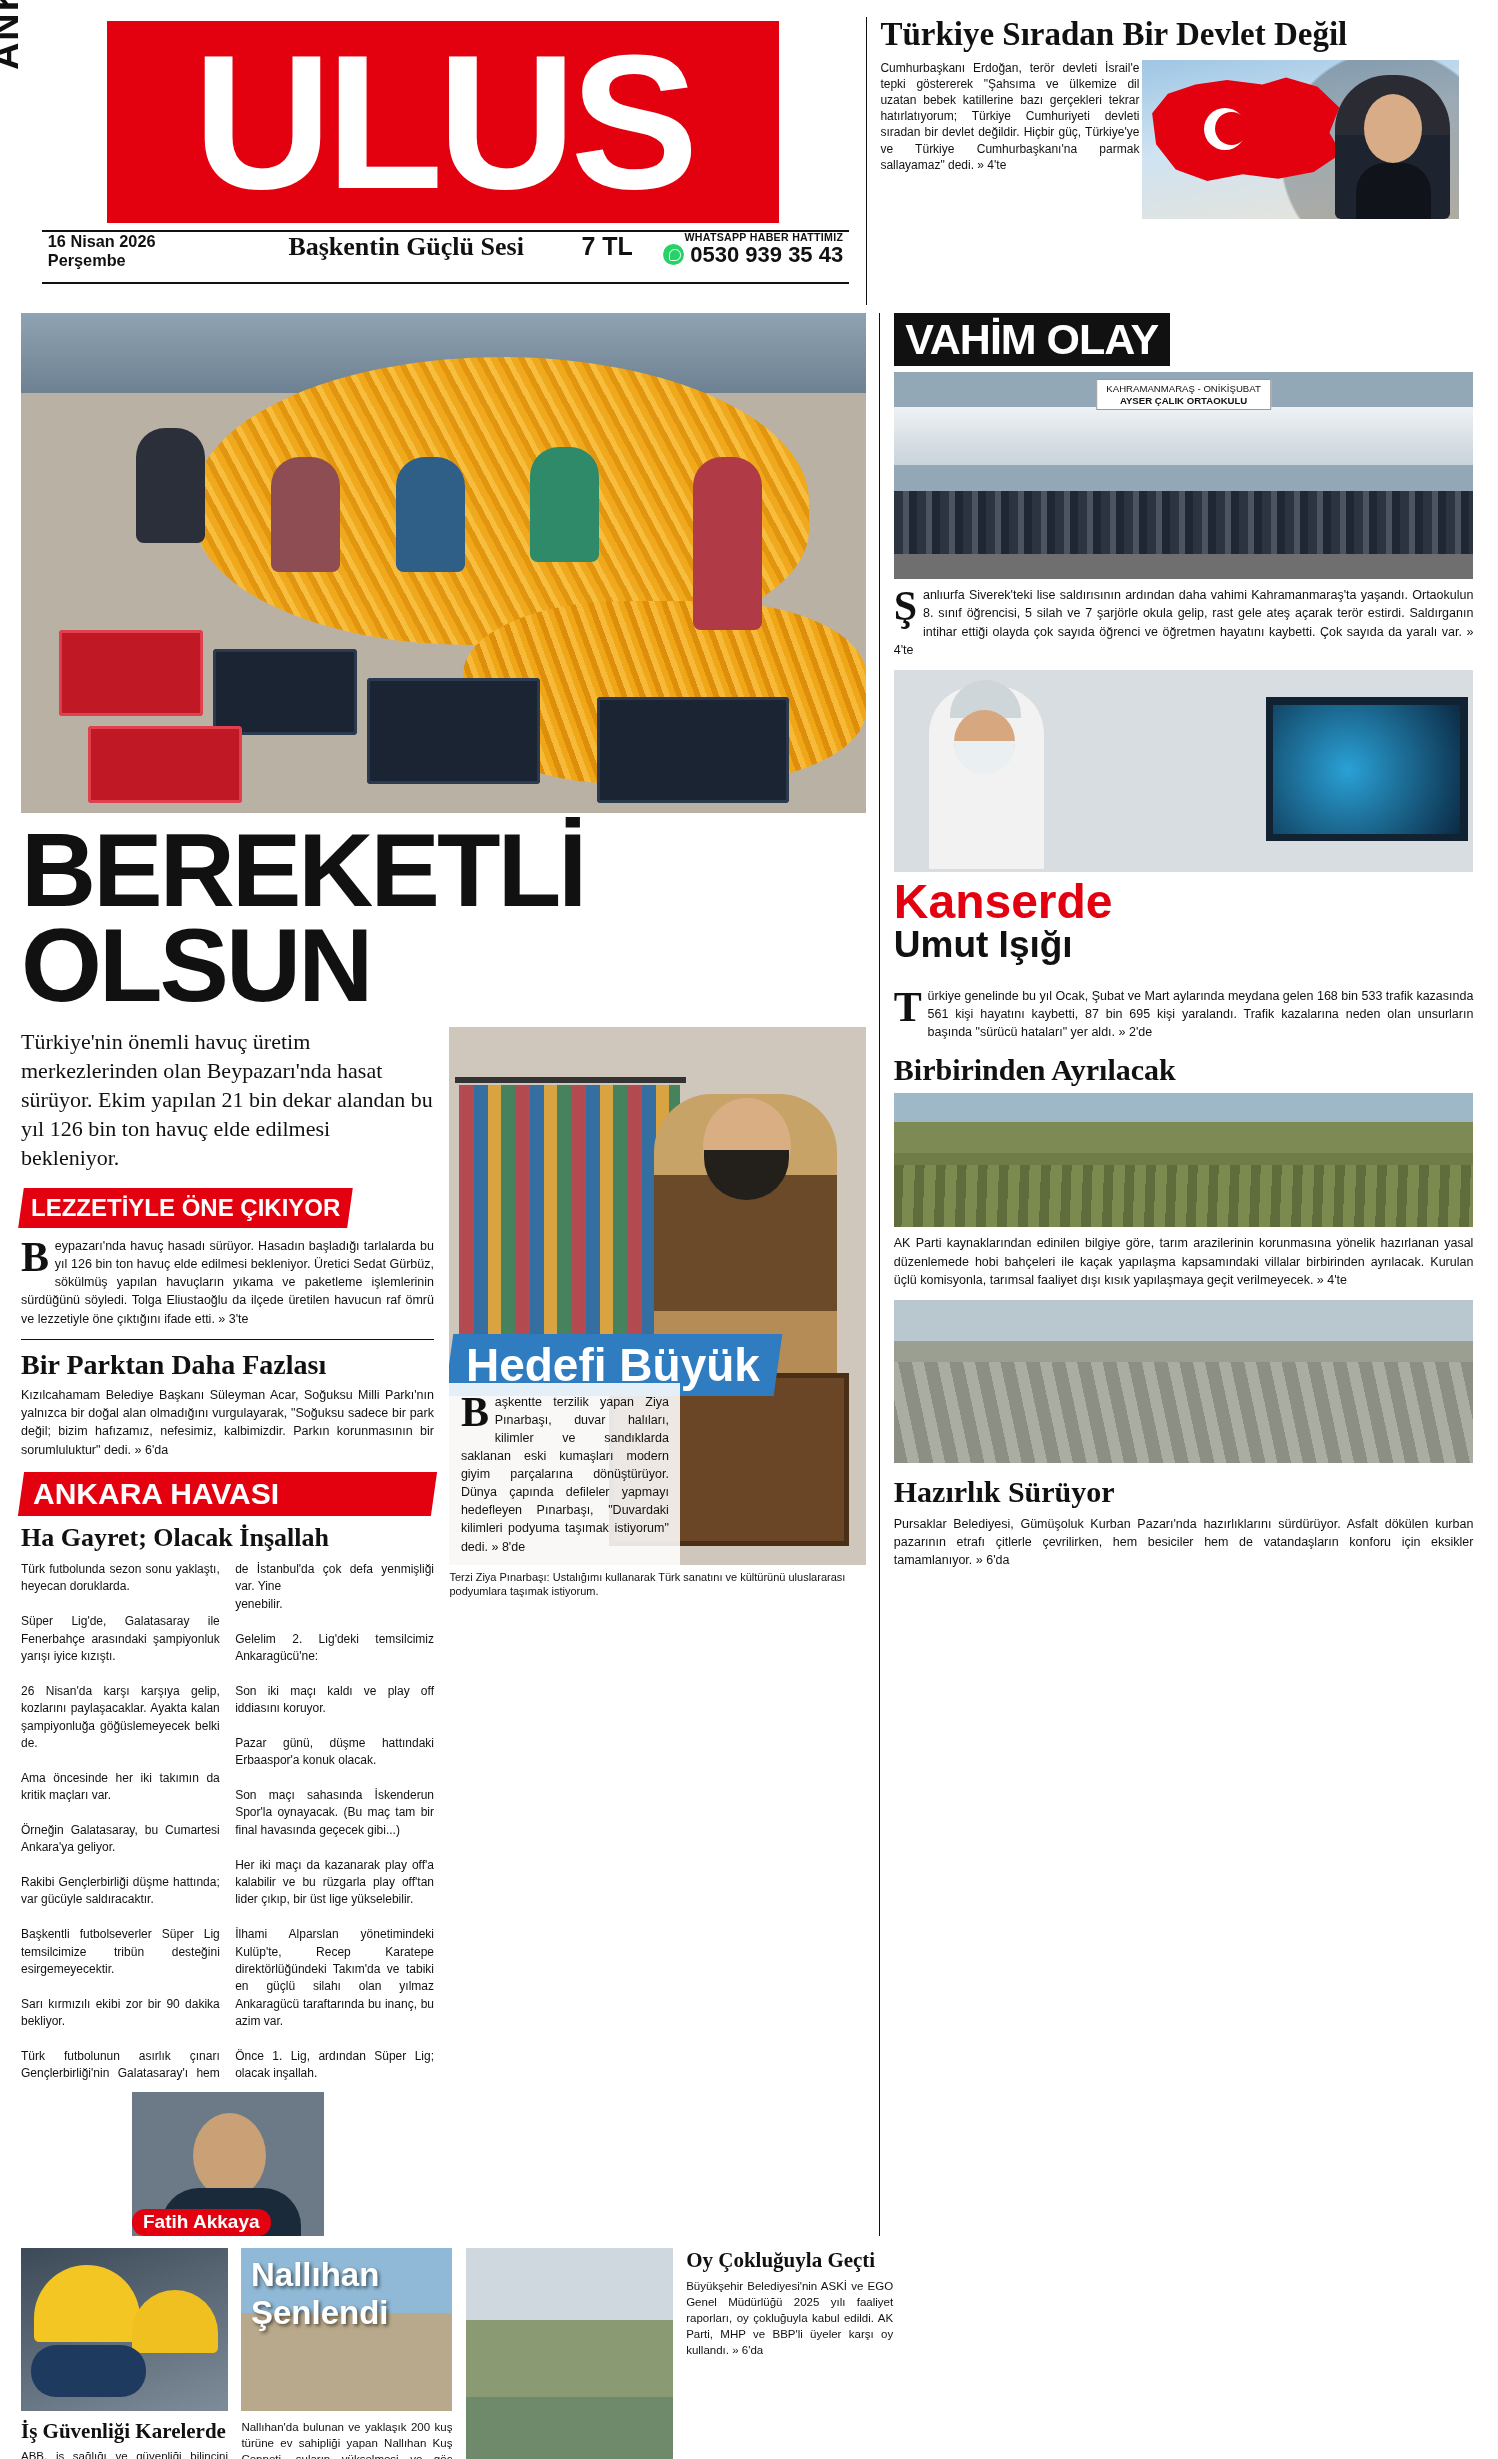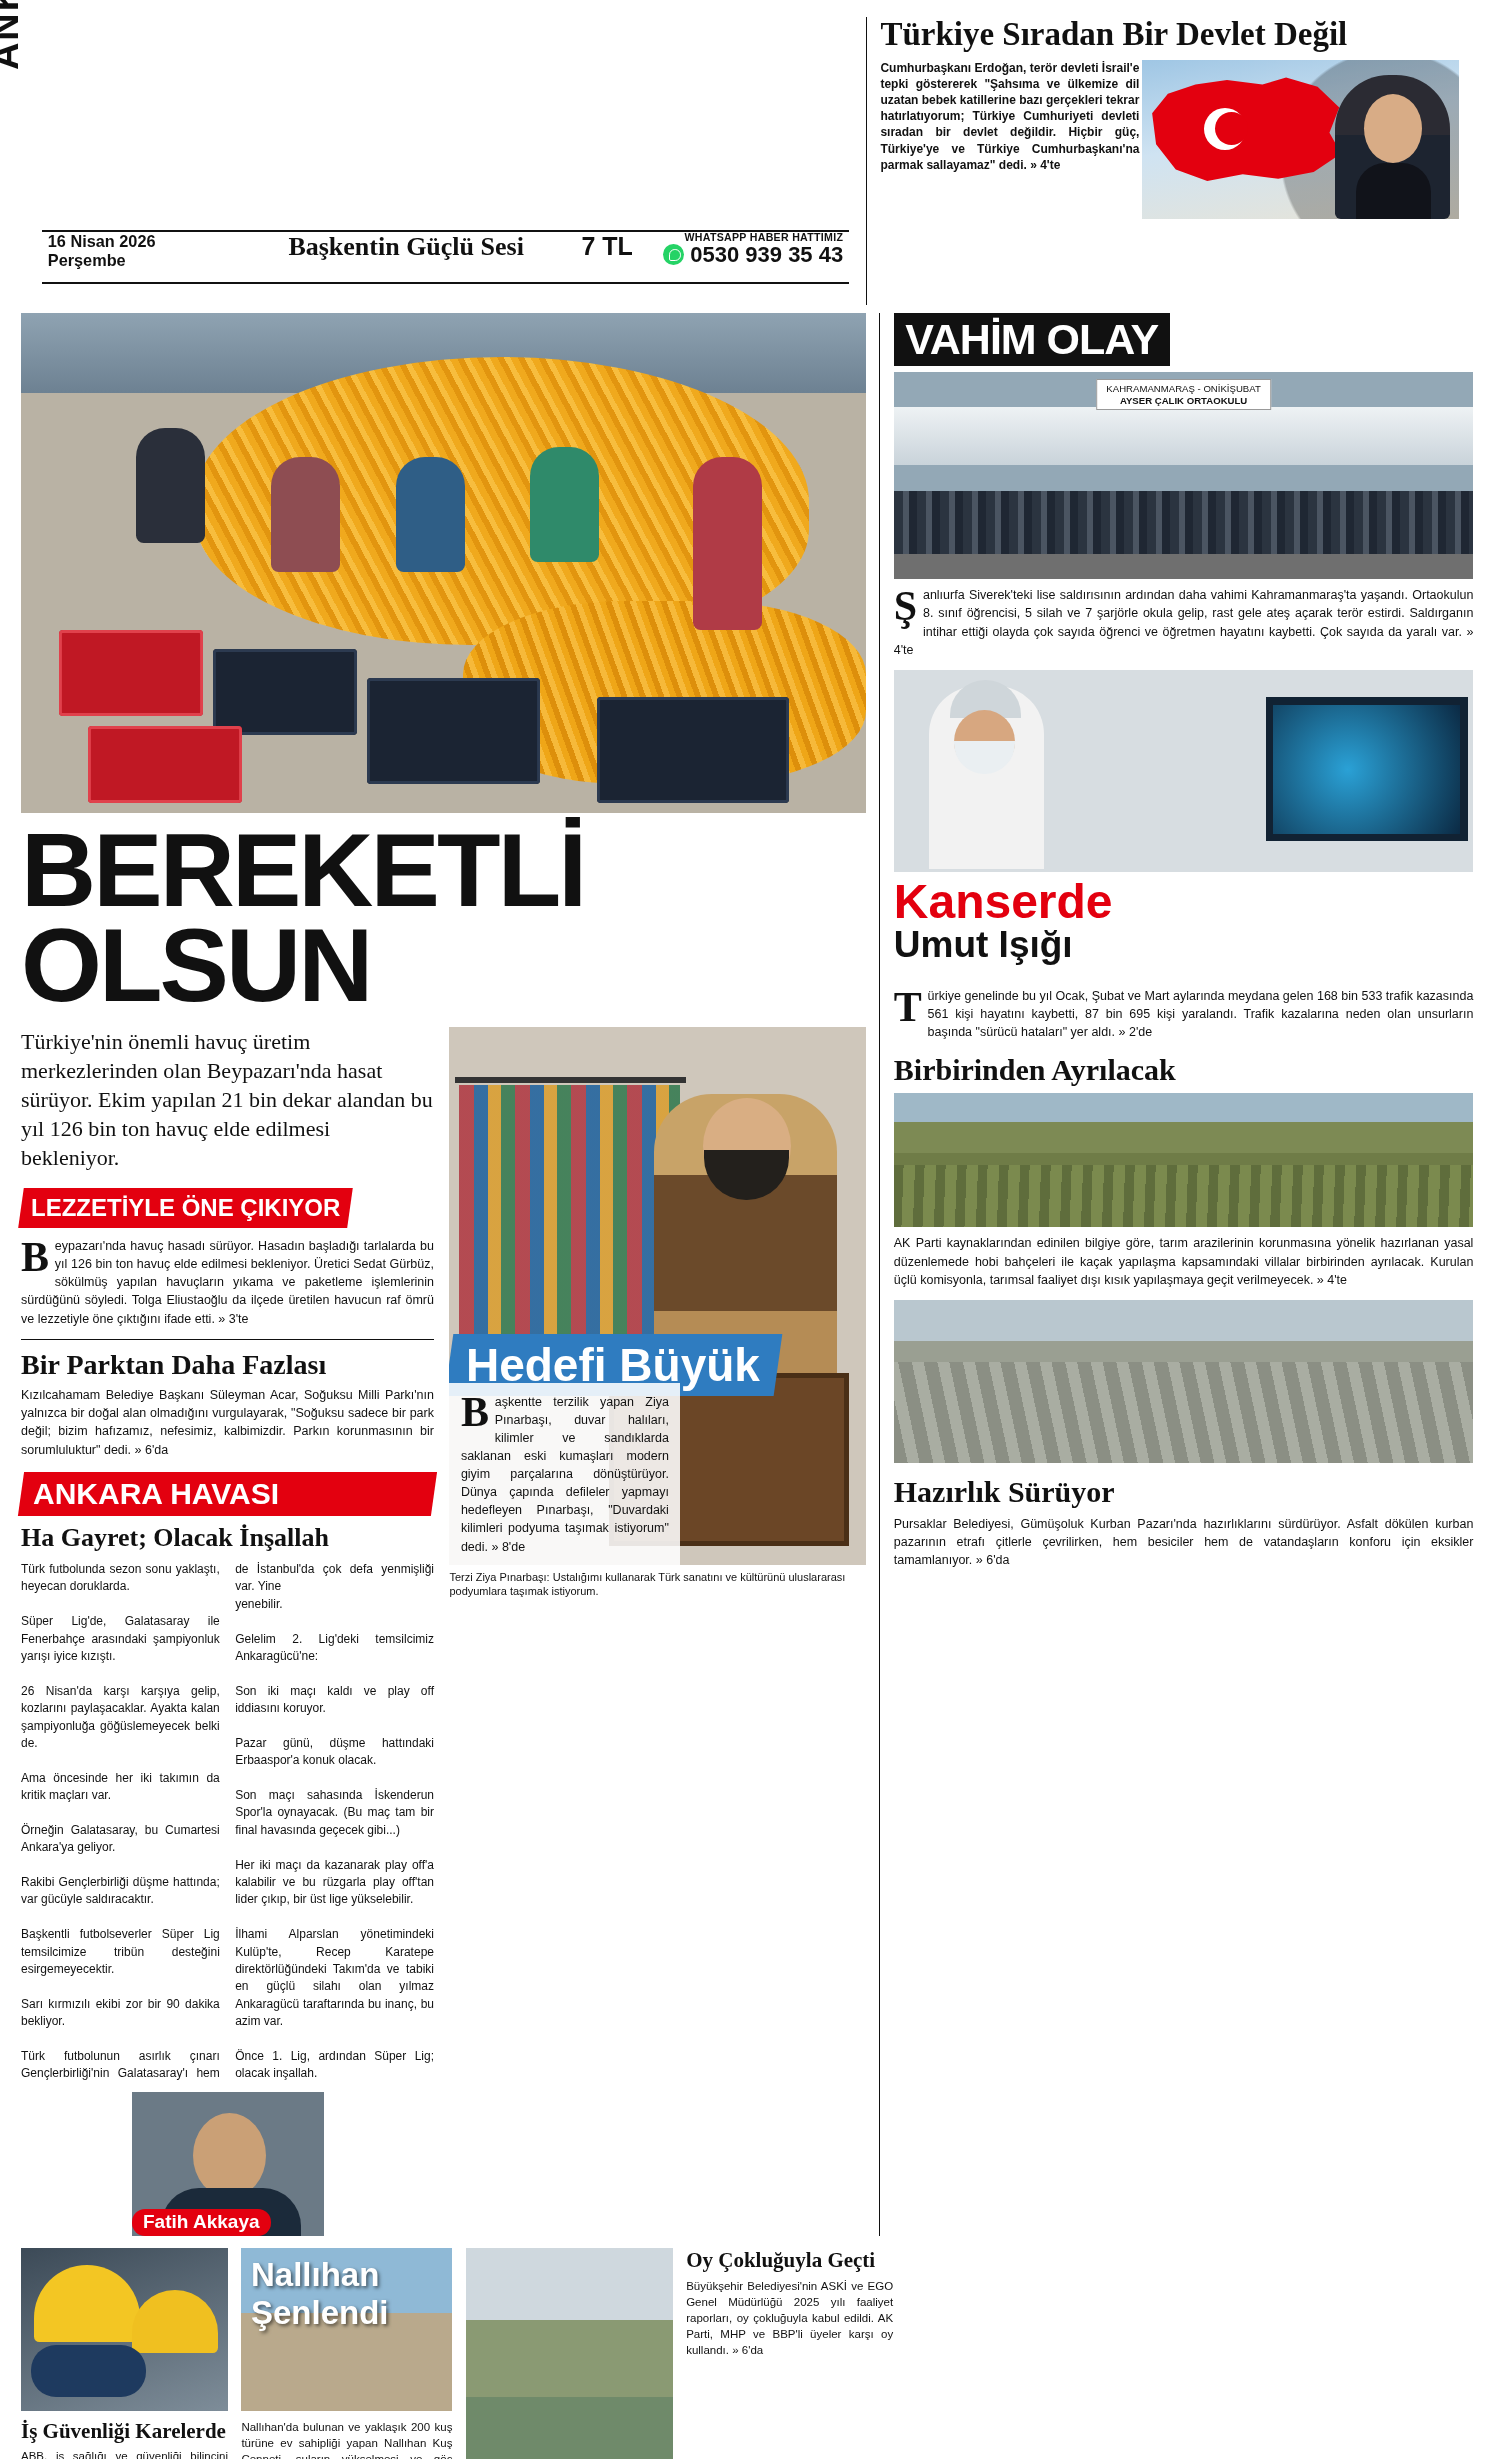--- a/index.html
+++ b/index.html
@@ -53,21 +53,21 @@
   .mh-wa .wa-num { font-size: 22px; font-weight: bold; display: flex; align-items: center; gap: 5.8px;}
   .wa-circle { width: 21px; height: 21px; border-radius: 50%; background: #25D366; display:inline-block; position: relative;}
   .wa-circle::after{content:"";position:absolute;left:5.8px;top:4.8px;width:9.6px;height:9.6px;border:1.9px solid #fff;border-radius:50% 50% 50% 1.9px;}
 
   
   .mh-right { width: 594px; padding-left: 13.4px; border-left: 1.9px solid #111; }
   .top-story-title {
     font-family: "Liberation Serif", serif; font-weight: bold;
     font-size: 33px; line-height: 1.05; margin-bottom: 7.7px;
   }
-  .top-story-body { display: flex; gap: 3px; font-weight: bold; }
+  .top-story-body { display: flex; gap: 3px; }
   .top-story-text { font-family: "Liberation Sans", sans-serif; font-size: 12px; line-height: 1.35; width: 259px; text-align: justify;}
   .top-story-img { width: 317px; height: 159px; position: relative; overflow: hidden; background: #6aa0c8;}
   .flagimg { position: absolute; inset: 0;
     background:
       radial-gradient(circle at 78% 62%, rgba(0,0,0,.25) 0 40%, transparent 41%),
       linear-gradient(170deg,#9fc6e4 0%, #cfe3f2 45%, #e9e4d6 100%);
   }
   .flagshape { position: absolute; left: 5.8px; top: 13.4px; width: 197px; height: 115px; background:#e3000f;
     clip-path: polygon(2% 35%,10% 18%,24% 10%,40% 6%,58% 10%,70% 4%,86% 12%,97% 30%,92% 52%,98% 70%,84% 86%,66% 92%,48% 88%,30% 94%,14% 84%,4% 62%);
   }
@@ -194,20 +194,23 @@
   .small-text{font-family:"Liberation Sans",sans-serif;font-size:11.5px;line-height:1.4;text-align:justify;}
 </style>
 </head>
 <body>
 
 <div class="page">
 
   <div class="masthead">
     <div class="mh-left">
       <div class="city-name">ANKARA</div>
+      <div class="logo-box">
+        <div class="logo-text">ULUS</div>
+      </div>
       <div class="mh-strap">
         <div class="mh-date">16 Nisan 2026 Perşembe</div>
         <div class="mh-slogan">Başkentin Güçlü Sesi</div>
         <div class="mh-price">7 TL</div>
         <div class="mh-wa">
           <div class="wa-label">WHATSAPP HABER HATTIMIZ</div>
           <div class="wa-num">
             <span class="wa-circle"></span>
             <span>0530 939 35 43</span>
           </div>

